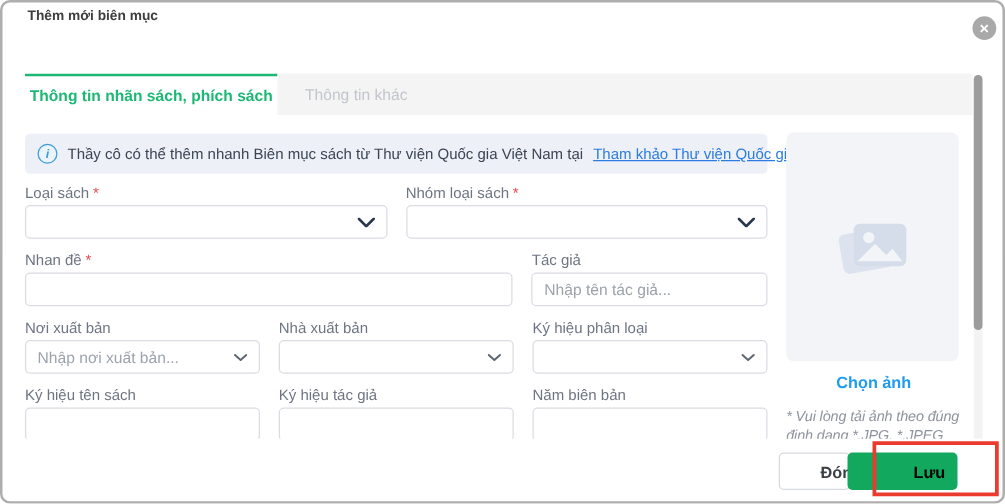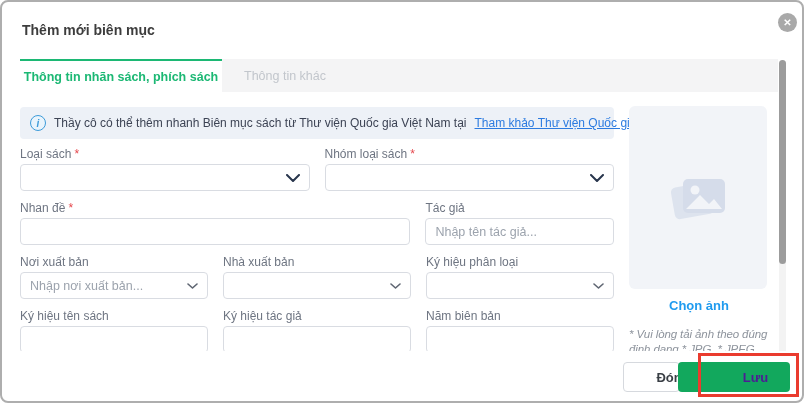--- a/index.html
+++ b/index.html
@@ -15,22 +15,22 @@
   }
   .modal {
     position: absolute; inset: 0;
     background: #ffffff;
     border: 2px solid #aeaeae;
     border-radius: 8px;
     overflow: hidden;
   }
   
   .title {
-    position: absolute; left: 20px; top: 20px;
-    font-size: 14px; font-weight: bold; color: #3d3d3d;
+    position: absolute; left: 20px; top: 5px;
+    font-size: 11px; font-weight: bold; color: #3d3d3d;
   }
   .close-btn {
     position: absolute; left: 776px; top: 11px;
     width: 19px; height: 19px; border-radius: 50%;
     background: #a9a9a9; color: #ffffff;
     font-size: 10px; font-weight: bold;
     display: flex; align-items: center; justify-content: center;
     cursor: pointer;
   }
   
@@ -151,23 +151,23 @@
     font-family: "Liberation Sans", sans-serif;
     display: flex; align-items: center; justify-content: center;
     cursor: pointer;
     padding-left: 43px;
   }
   .btn-close {
     left: 621px; top: 8px; width: 57px;
     background: #ffffff; border: 1px solid #d6d9de; color: #3a3f45;
   }
   .btn-save {
-    left: 676px; top: 8px; width: 112px;
+    left: 676px; top: 8px; width: 88px;
     background: var(--save-button-green, #12a85d);
-    border: none; color: #4c1d95;
+    border: none; color: #000000;
   }
   .red-box {
     position: absolute; left: 698px; top: 353px;
     width: 101px; height: 44px;
     border: 3px solid var(--highlight-red, #ea3b2e);
     pointer-events: none; z-index: 10;
   }
 </style>
 </head>
 <body>

